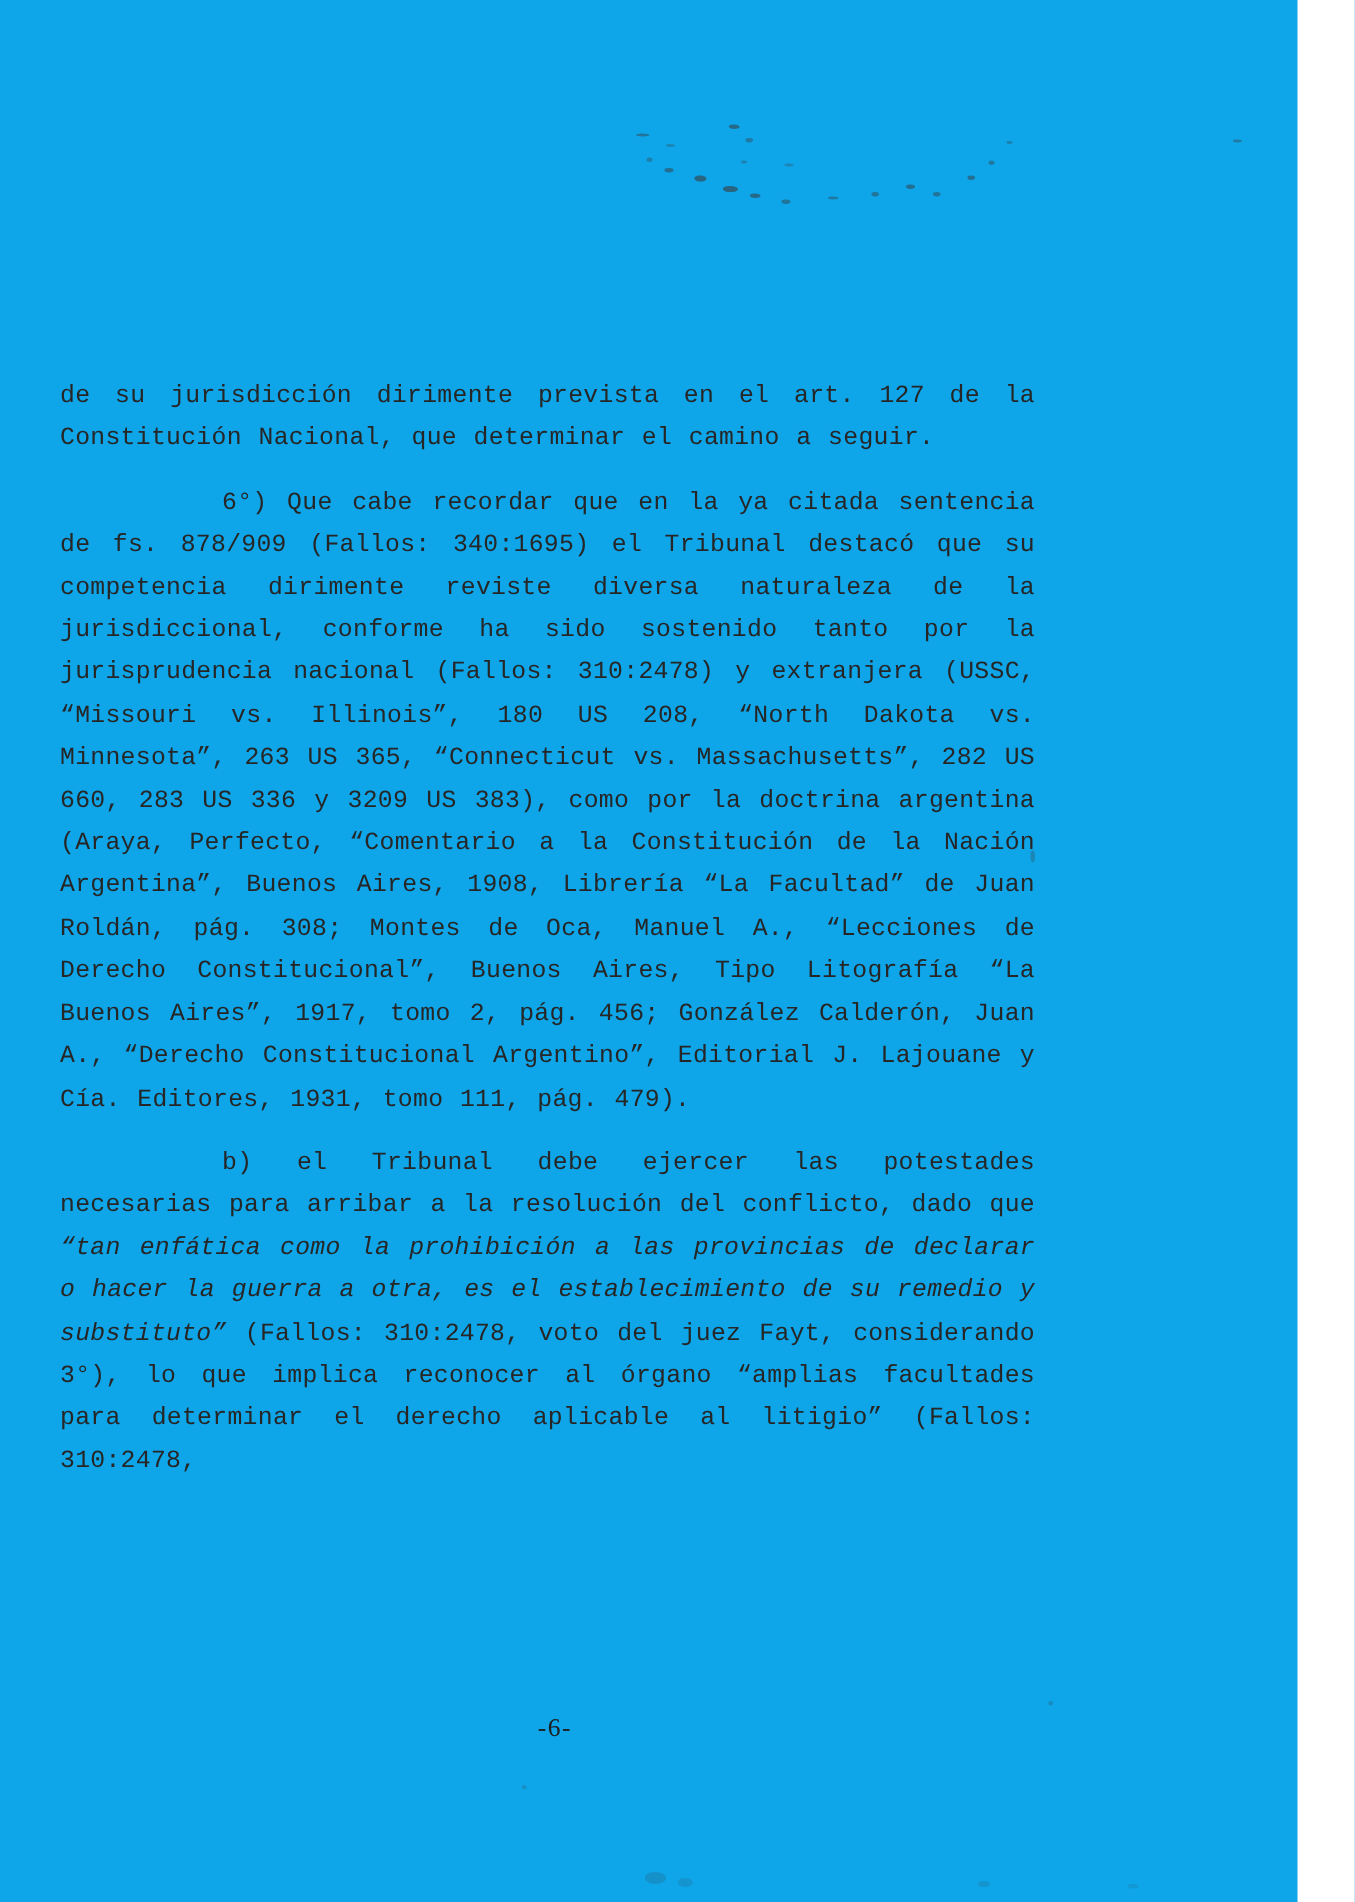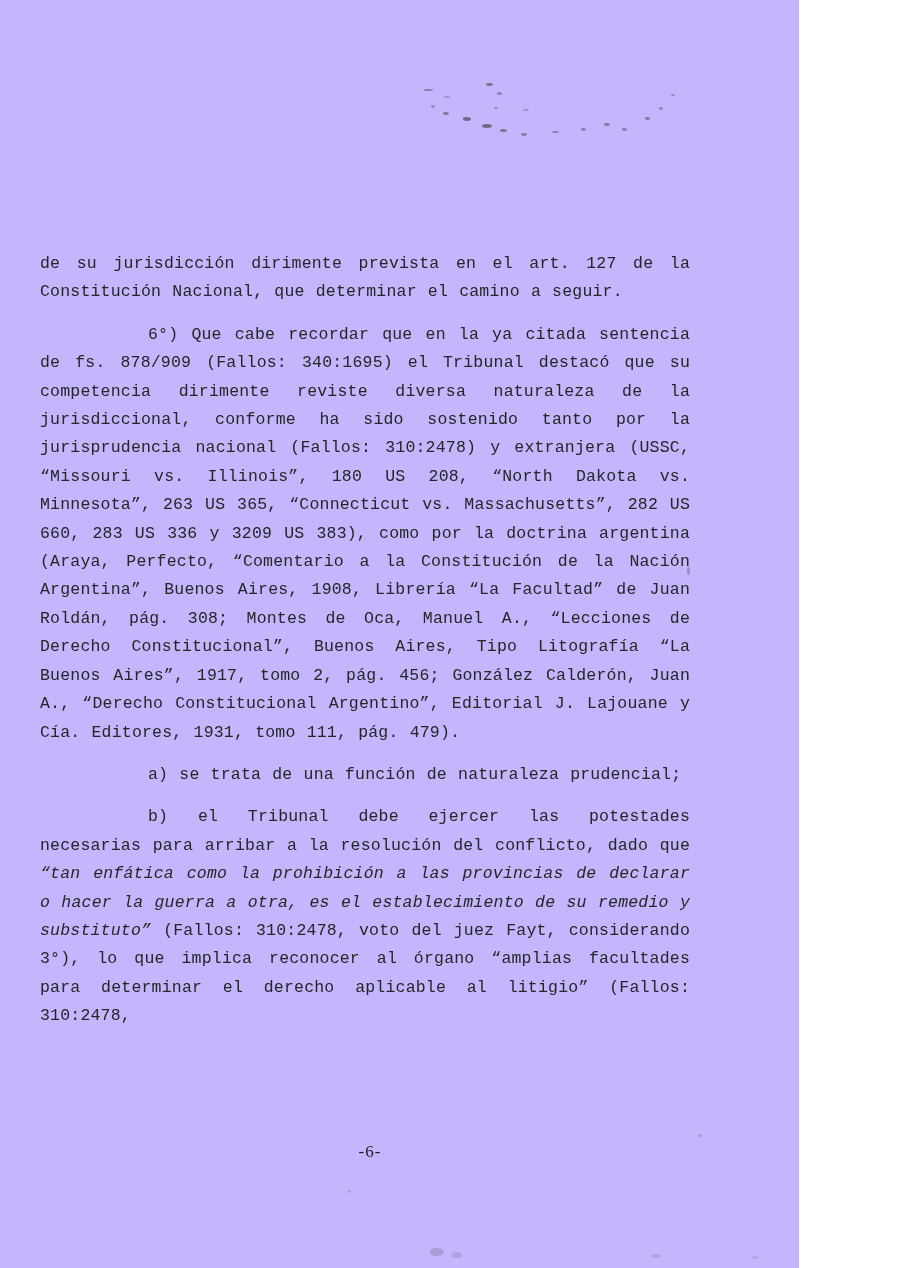--- a/index.html
+++ b/index.html
@@ -2,23 +2,23 @@
 <html><head>
 <meta charset="utf-8">
 <style>
   html, body {
     margin: 0;
     padding: 0;
     background: #ffffff;
   }
   .page {
     position: relative;
-    width: 799px;
+    width: 865px;
     height: 1268px;
-    background: #c4b5fd;
+    background: #0ea5e9;
     overflow: hidden;
     font-family: "Liberation Mono", "DejaVu Sans Mono", monospace;
     color: #262626;
   }
   .text-block {
     position: absolute;
     left: 40px;
     top: 250px;
     width: 650px;
     font-size: 16.5px;
@@ -91,20 +91,19 @@
     <i class="speck" style="left:652px;top:1254px;width:8px;height:4px;opacity:.15"></i>
     <i class="speck" style="left:752px;top:1256px;width:7px;height:3px;opacity:.12"></i>
   </div>
 
   <div class="text-block">
     <p class="para">de su jurisdicción dirimente prevista en el art. 127 de la Constitución Nacional, que determinar el camino a seguir.</p>
 
     <p class="para indent">6°) Que cabe recordar que en la ya citada sentencia de fs. 878/909 (Fallos: 340:1695) el Tribunal  destacó que su competencia dirimente reviste diversa naturaleza de la jurisdiccional, conforme ha sido sostenido tanto por la jurisprudencia nacional (Fallos: 310:2478) y extranjera (USSC, “Missouri vs. Illinois”, 180 US 208, “North Dakota vs. Minnesota”, 263 US 365, “Connecticut vs. Massachusetts”, 282 US 660, 283 US 336 y 3209 US 383), como por la doctrina argentina (Araya, Perfecto, “Comentario a la Constitución de la Nación Argentina”, Buenos Aires, 1908, Librería “La Facultad” de Juan Roldán, pág. 308; Montes de Oca, Manuel A., “Lecciones de Derecho Constitucional”, Buenos Aires, Tipo Litografía “La Buenos Aires”, 1917, tomo 2, pág. 456; González Calderón, Juan A., “Derecho Constitucional Argentino”, Editorial J. Lajouane y Cía. Editores, 1931, tomo 111, pág. 479).</p>
 
 
-    <p class="para indent">a) se trata de una función de naturaleza prudencial;</p>
 
     <p class="para indent"><span>b) el Tribunal debe ejercer las potestades necesarias para arribar a la resolución del conflicto, dado que </span><em class="ital">“tan enfática como la prohibición a las provincias de declarar o hacer la guerra a otra, es el establecimiento de su remedio y substituto”</em><span> (Fallos: 310:2478, voto del juez Fayt, considerando 3°), lo que implica reconocer al órgano “amplias facultades para determinar el derecho aplicable al litigio” (Fallos: 310:2478,</span></p>
   </div>
 
   <div class="page-number">-6-</div>
 
 </div>
 
 </body></html>

